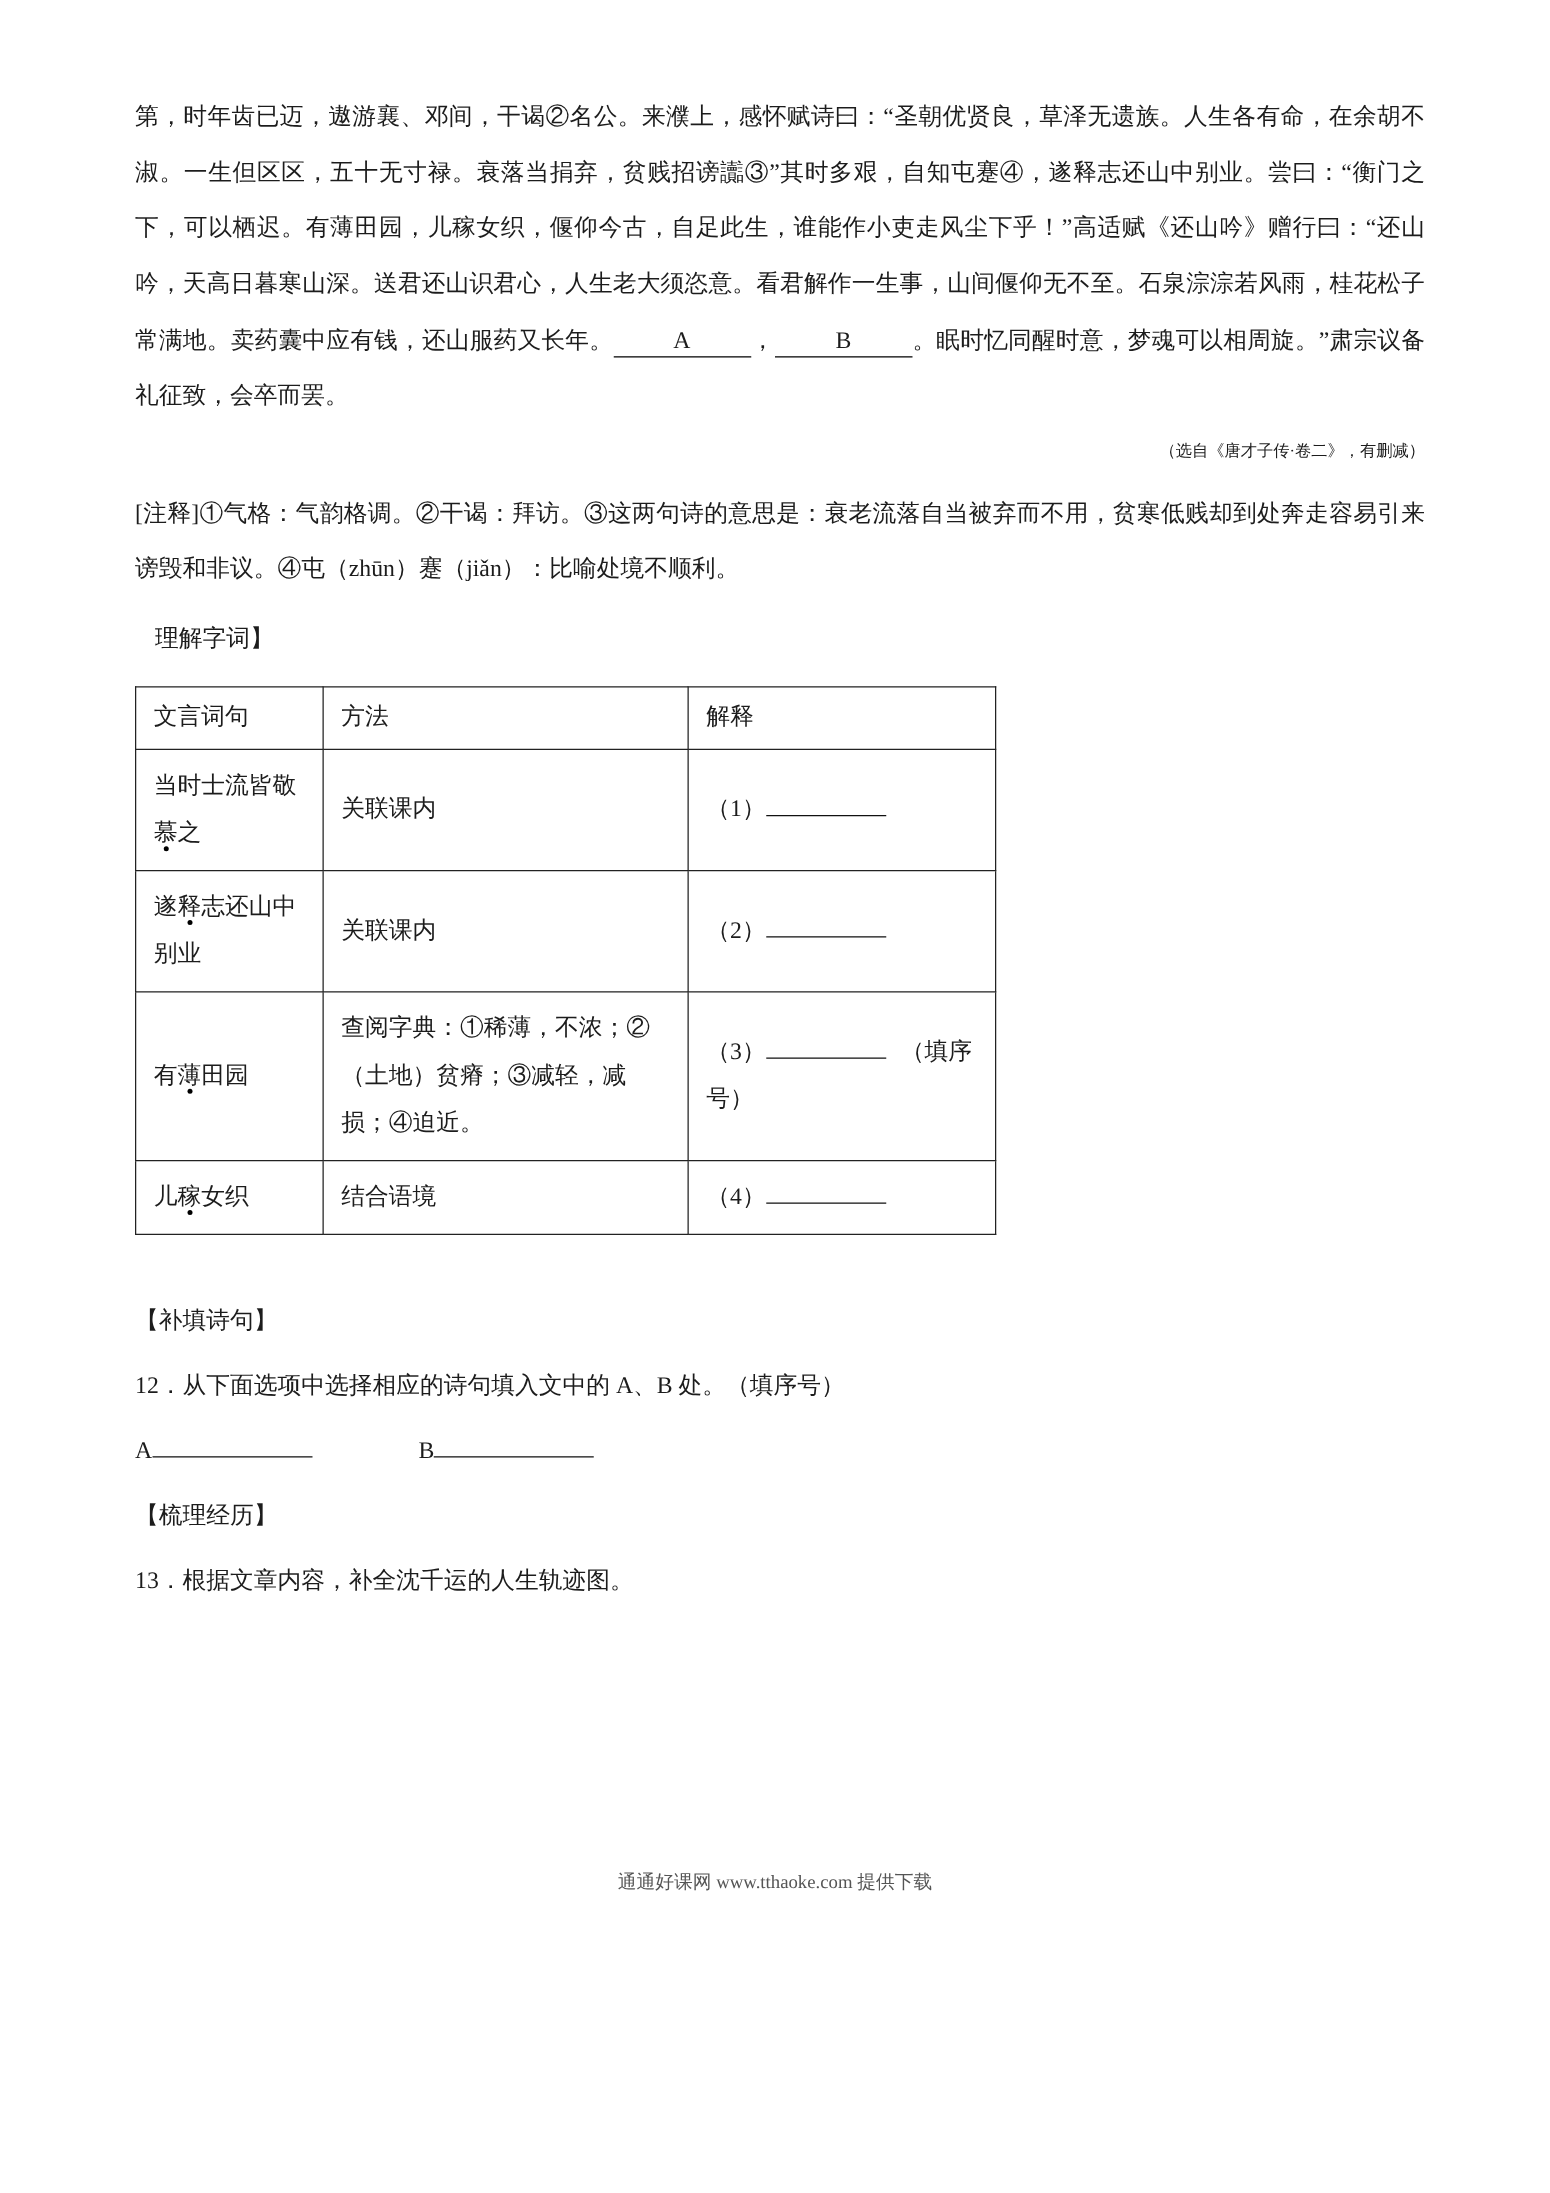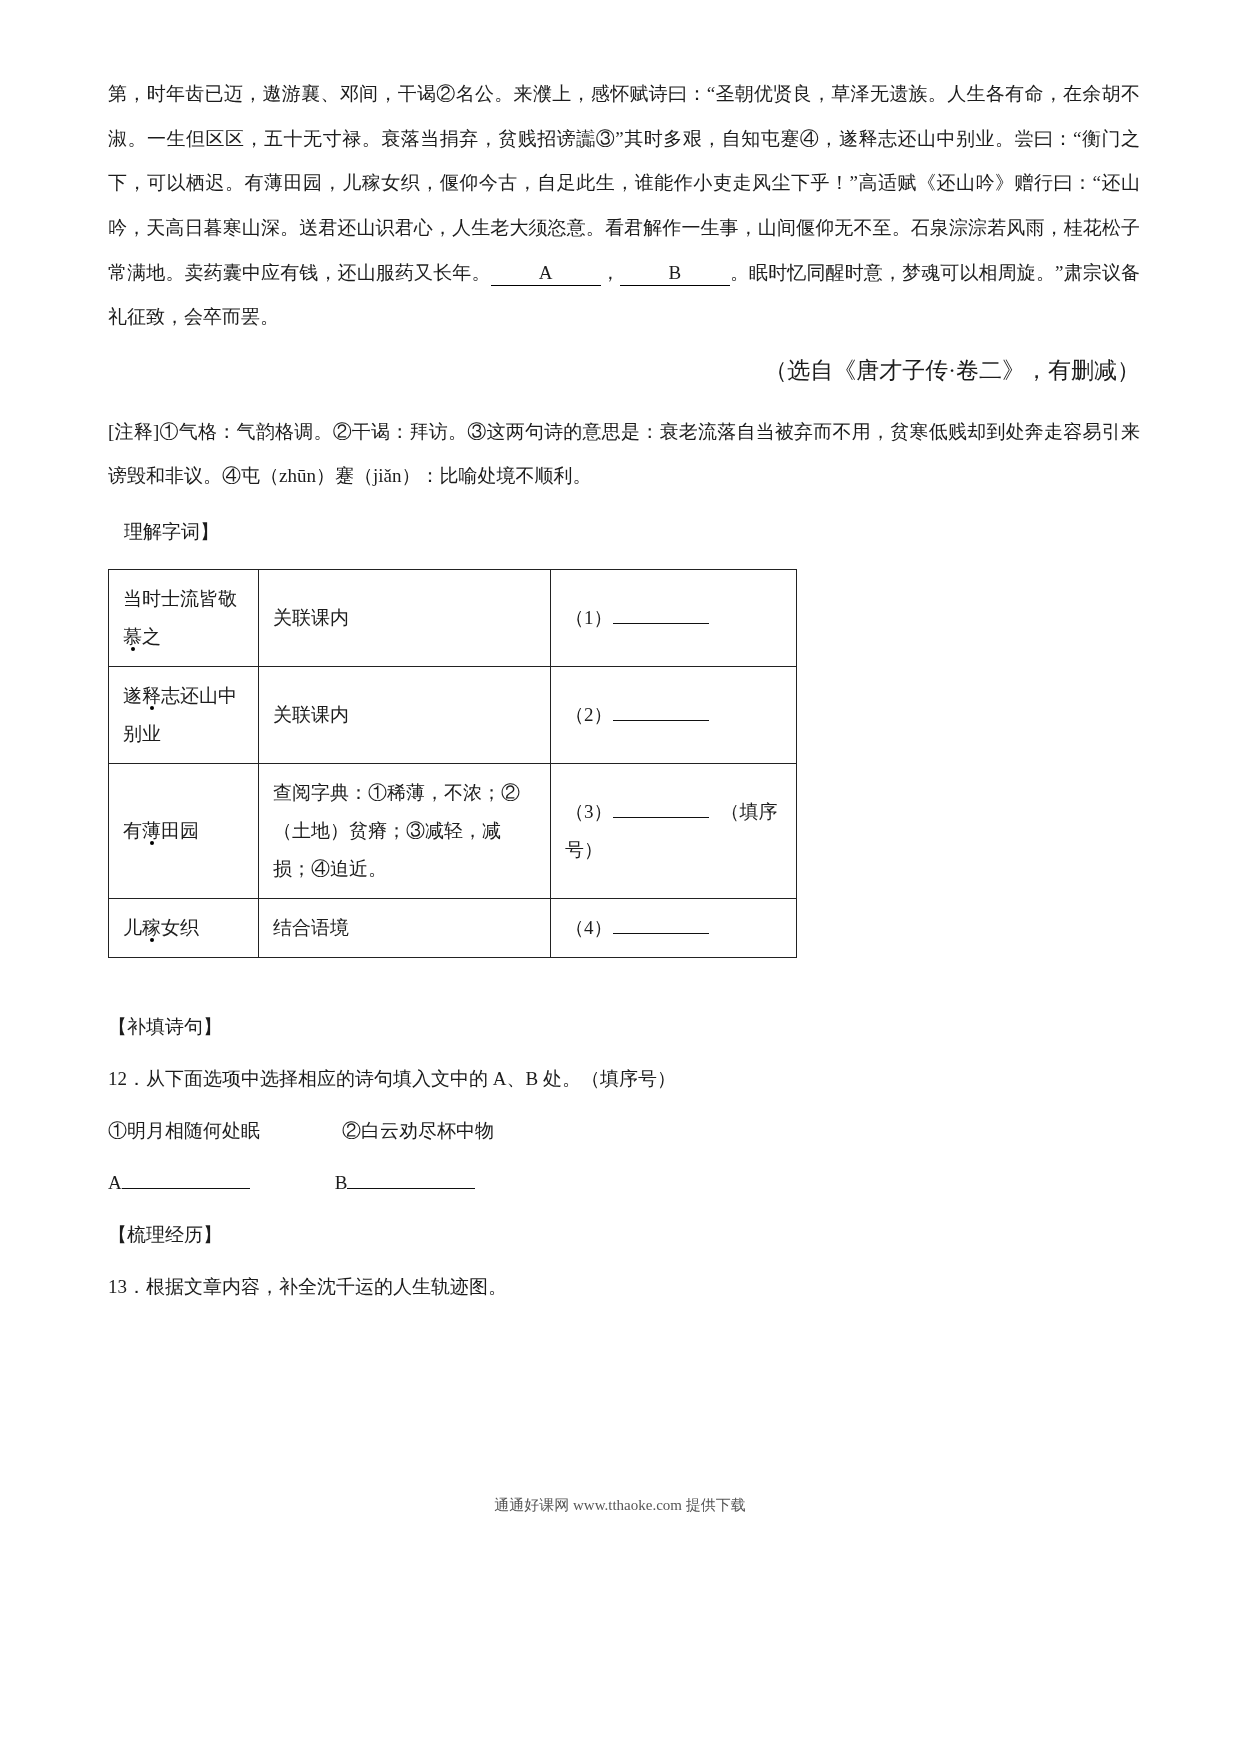--- a/index.html
+++ b/index.html
@@ -12,21 +12,21 @@
   }
   .page { position:absolute; inset:0; padding:72px 100px 0 108px; }
 
   .passage {
     font-size:19px; line-height:2.35; text-align:justify;
   }
   .blank {
     display:inline-block; width:110px; text-align:center;
     border-bottom:1px solid #000; line-height:1.3;
   }
-  .source { font-size:23px; text-align:right; margin-top:8px; line-height:2; }
+  .source { font-size:13px; text-align:right; margin-top:8px; line-height:2; }
   .notes  { font-size:19px; line-height:2.3; text-align:justify; margin-top:16px; }
 
   .sec-heading  { font-size:19px; margin-top:16px; padding-left:16px; line-height:2; }
   .sec-heading2 { font-size:19px; line-height:2; }
   .q { font-size:19px; line-height:2; margin-top:14px; }
 
   table.wordtable { border-collapse:collapse; table-layout:fixed; margin-top:18px; }
   .wordtable col.c1 { width:150px; }
   .wordtable col.c2 { width:292px; }
   .wordtable col.c3 { width:246px; }
@@ -75,20 +75,25 @@
   <p class="sec-heading">理解字词】</p>
 
 
   <table class="wordtable">
     <colgroup>
         <col class="c1">
         <col class="c2">
         <col class="c3">
       </colgroup>
     <tbody>
+      <tr class="hdr">
+        <td>文言词句</td>
+        <td>方法</td>
+        <td>解释</td>
+      </tr>
       <tr>
         <td><span>当时士流皆敬</span><span class="dot">慕</span><span>之</span></td>
         <td>关联课内</td>
         <td><span>（1）</span><span class="u-line"></span><span class="ans-suffix"></span></td>
       </tr>
       <tr>
         <td><span>遂</span><span class="dot">释</span><span>志还山中别业</span></td>
         <td>关联课内</td>
         <td><span>（2）</span><span class="u-line"></span><span class="ans-suffix"></span></td>
       </tr>
@@ -102,21 +107,20 @@
         <td>结合语境</td>
         <td><span>（4）</span><span class="u-line"></span><span class="ans-suffix"></span></td>
       </tr>
     </tbody>
   </table>
 
   <p class="sec-heading2 mt-big">【补填诗句】</p>
 
   <p class="q">12．从下面选项中选择相应的诗句填入文中的 A、B 处。（填序号）</p>
 
-  <p class="q"><span>①明月相随何处眠</span><span class="opt2">②白云劝尽杯中物</span></p>
 
   <p class="q"><span>A</span><span class="u-line-long"></span><span class="b-gap">B</span><span class="u-line-long"></span></p>
 
   <p class="sec-heading2" style="margin-top:14px;">【梳理经历】</p>
 
   <p class="q">13．根据文章内容，补全沈千运的人生轨迹图。</p>
 
 </div>
 
 <div class="footer">通通好课网  www.tthaoke.com 提供下载</div>

